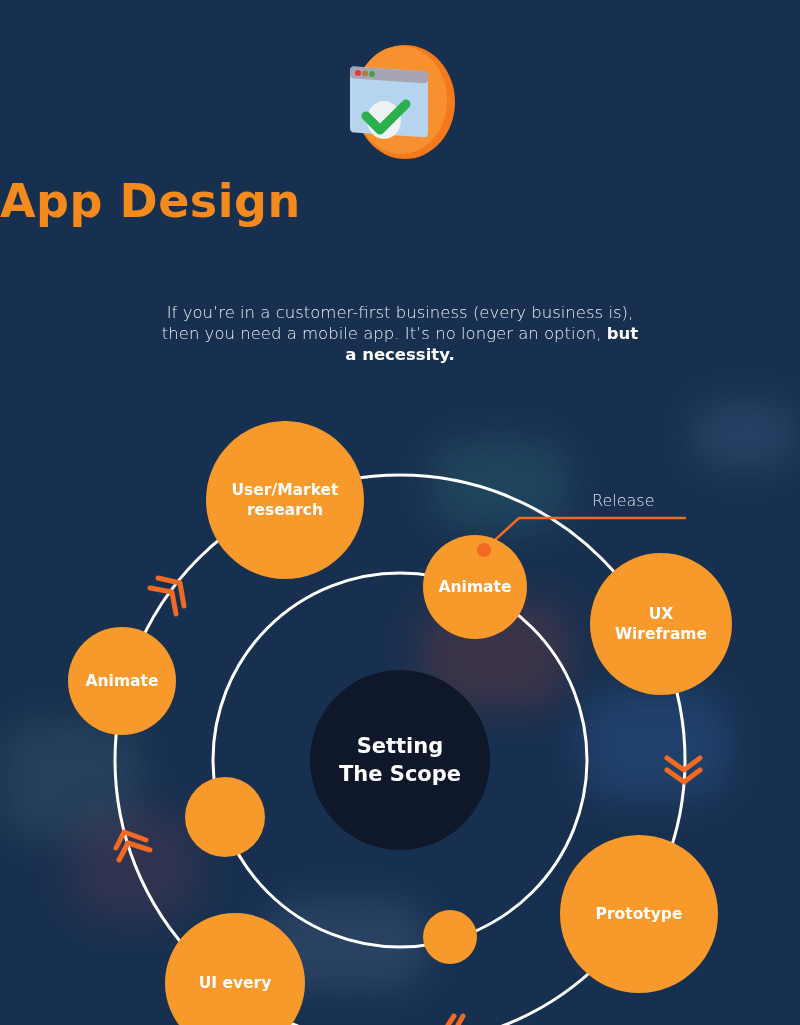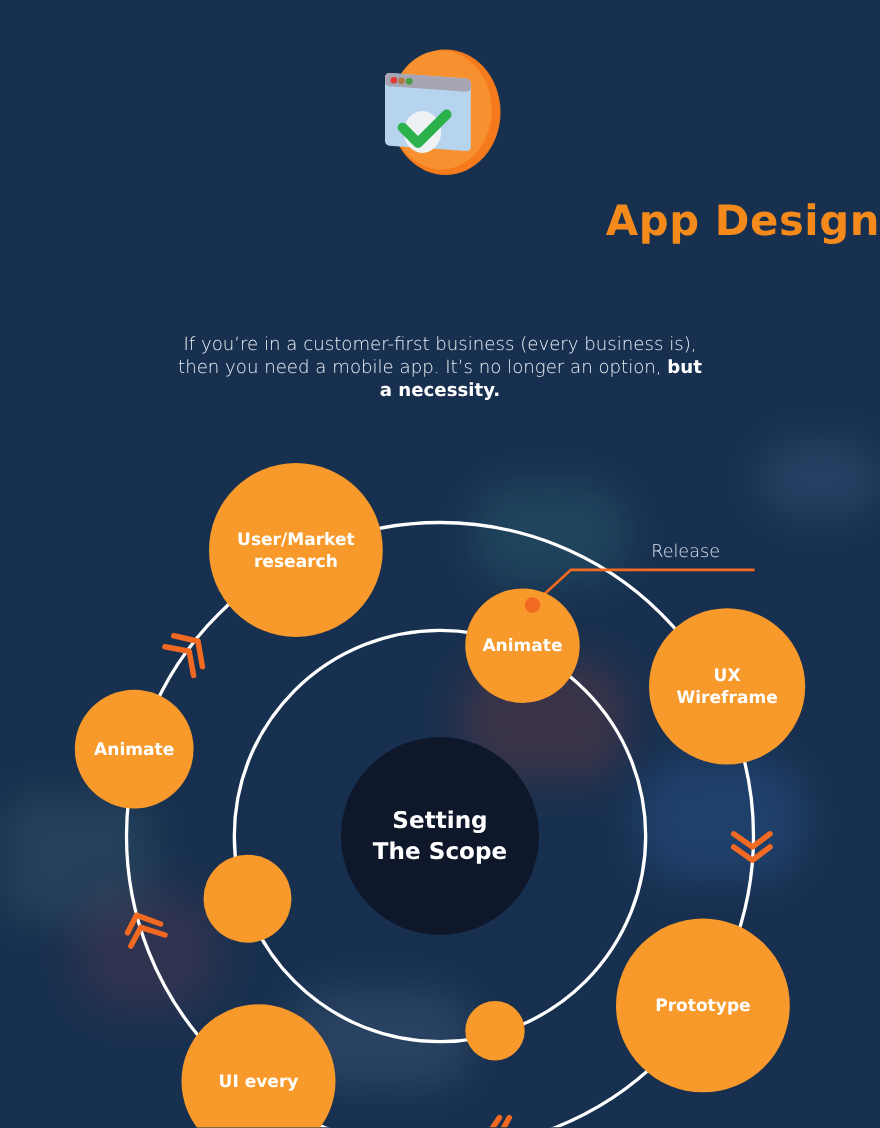--- a/index.html
+++ b/index.html
@@ -5,22 +5,22 @@
   html, body { margin:0; padding:0; }
   body {
     width:800px; height:1025px; overflow:hidden;
     background:#18304f;
     font-family:"Liberation Sans", sans-serif;
     position:relative;
   }
   .bg-glow { position:absolute; border-radius:40px; filter:blur(18px); opacity:0.35; }
   .hero-icon { position:absolute; left:348px; top:42px; width:108px; height:118px; }
   .title {
-    position:absolute; left:0; top:176px; width:800px; text-align:right;
-    color:#f48a1c; font-weight:bold; font-size:38px; line-height:50px;
+    position:absolute; left:0; top:176px; width:800px; text-align:left;
+    color:#f48a1c; font-weight:bold; font-size:46px; line-height:50px;
     font-family:"DejaVu Sans", sans-serif; letter-spacing:0.5px;
   }
   .subtitle {
     position:absolute; left:160px; top:302px; width:480px; text-align:center;
     color:#e9eef5; font-size:16.5px; line-height:21px;
     font-family:"DejaVu Sans", sans-serif; font-weight:300;
   }
   .subtitle b { font-weight:bold; color:#ffffff; }
   svg.diagram { position:absolute; left:0; top:0; }
   .node {
@@ -81,21 +81,21 @@
       <path d="M119 860 L128 843 L150 850"></path>
     </g>
     <g>
       <path d="M448 1025 L454 1016"></path>
       <path d="M458 1025 L463 1016"></path>
     </g>
   </g>
   <polyline points="484,550 519,518 686,518" fill="none" stroke="#f26a22" stroke-width="2.5"></polyline>
 </svg>
 
-<div class="node" style="left:190px;top:421px;width:158px;height:158px;">
+<div class="node" style="left:206px;top:421px;width:158px;height:158px;">
   <div>
       <div>User/Market</div>
       <div>research</div>
     </div>
 </div>
 
 <div class="node" style="left:590px;top:553px;width:142px;height:142px;">
   <div>
       <div>UX</div>
       <div>Wireframe</div>

